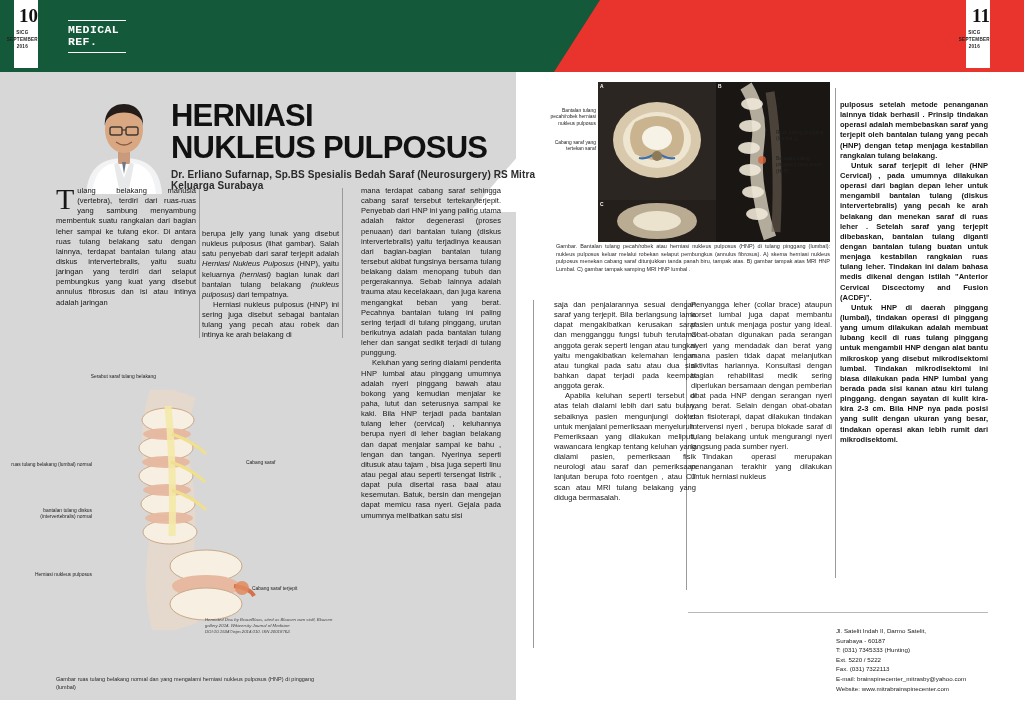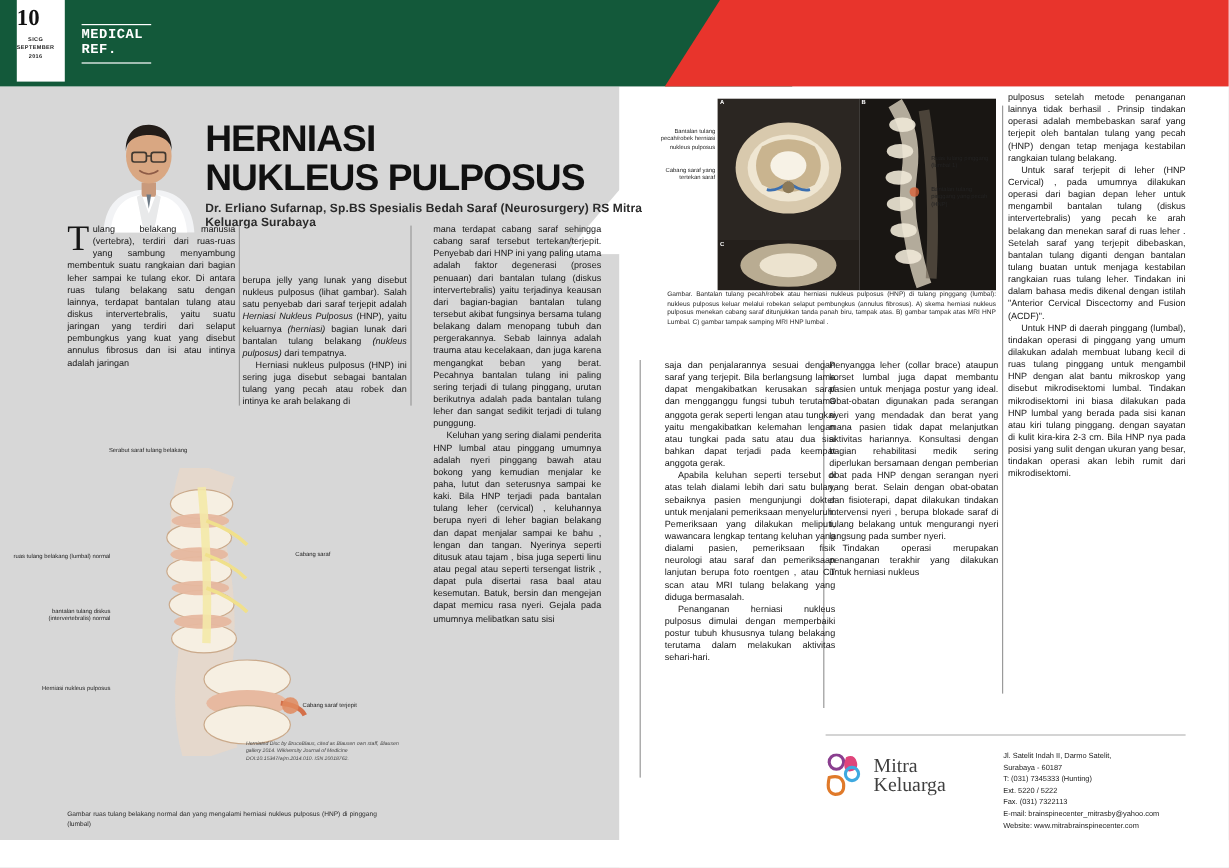--- a/index.html
+++ b/index.html
@@ -13,22 +13,22 @@
 
   
   .green-band{position:absolute;left:0;top:0;width:660px;height:72px;background:#13593a;}
   .green-band:after{content:"";position:absolute;right:-58px;top:0;width:0;height:0;
       border-top:72px solid #13593a;border-right:58px solid transparent;}
   .red-band{position:absolute;left:600px;top:0;width:424px;height:72px;background:#e8342c;}
   .red-band:before{content:"";position:absolute;left:-46px;top:0;width:0;height:0;
       border-bottom:72px solid #e8342c;border-left:46px solid transparent;}
 
   
-  .pagetab{position:absolute;top:0;background:#ffffff;width:40px;height:68px;
-      display:flex;flex-direction:column;align-items:flex-start;justify-content:flex-start;
+  .pagetab{position:absolute;top:0;background:#ffffff;width:24px;height:68px;
+      display:flex;flex-direction:column;align-items:flex-end;justify-content:flex-start;
       padding-top:6px;box-sizing:border-box;z-index:5;}
   .pagetab .num{font-family:"Liberation Serif", serif;font-size:19px;font-weight:700;line-height:1;color:#111;}
   .pagetab .meta{margin-top:4px;text-align:center;font-size:4.6px;line-height:1.55;
       letter-spacing:.3px;font-weight:700;color:#222;}
   .tab-left{left:14px;}
   .tab-right{left:966px;}
 
   .sect{position:absolute;left:68px;top:20px;color:#fff;z-index:6;}
   .sect .rule{width:58px;height:1.4px;background:#fff;}
   .sect .lbl{font-size:11.5px;font-weight:700;line-height:1.05;letter-spacing:.4px;margin:3px 0 3px;font-family:Liberation Mono, monospace;}
@@ -56,21 +56,21 @@
   .col .dropcap{float:left;font-size:30px;line-height:.82;font-weight:400;padding:1px 3px 0 0;
        font-family:"Liberation Serif", serif;}
   .it{font-style:italic;}
   .vrule{position:absolute;width:1px;background:#9a9a9a;}
 
   .c1{left:56px;top:186px;width:140px;}
   .c2{left:202px;top:186px;width:137px;margin-top:43px;}
   .c3{left:361px;top:186px;width:140px;}
   .c4{left:554px;top:300px;width:142px;}
   .c5{left:691px;top:300px;width:141px;}
-  .c6{left:840px;top:76px;width:148px;}
+  .c6{left:840px;top:100px;width:148px;font-weight:bold;}
 
   
   .fig{position:absolute;}
   .fig-top{left:540px;top:82px;width:290px;height:210px;}
   .fig-bottom{left:56px;top:390px;width:290px;height:270px;}
   .cap{position:absolute;font-size:5.5px;line-height:1.38;color:#2a2a2a;text-align:justify;}
   .cap-top{left:556px;top:243px;width:274px;}
   .cap-bottom{left:56px;top:676px;width:258px;}
   .credit{position:absolute;left:205px;top:617px;width:140px;font-size:4.3px;line-height:1.4;
       color:#444;font-style:italic;}
@@ -99,20 +99,28 @@
 
   <div class="pagetab tab-left">
     <div class="num">10</div>
     <div class="meta">
       <div>SICG</div>
       <div>SEPTEMBER</div>
       <div>2016</div>
     </div>
   </div>
 
+  <div class="pagetab tab-right">
+    <div class="num">11</div>
+    <div class="meta">
+      <div>SICG</div>
+      <div>SEPTEMBER</div>
+      <div>2016</div>
+    </div>
+  </div>
 
   <div class="sect">
     <div class="rule"></div>
     <div class="lbl">
       <div>MEDICAL</div>
       <div>REF.</div>
     </div>
     <div class="rule"></div>
   </div>
 
@@ -157,21 +165,20 @@
   </div>
 
   <div class="col c3">
     <p class="first">mana terdapat cabang saraf sehingga cabang saraf tersebut tertekan/terjepit. Penyebab dari HNP ini yang paling utama adalah faktor degenerasi (proses penuaan) dari bantalan tulang (diskus intervertebralis) yaitu terjadinya keausan dari bagian-bagian bantalan tulang tersebut akibat fungsinya bersama tulang belakang dalam menopang tubuh dan pergerakannya. Sebab lainnya adalah trauma atau kecelakaan, dan juga karena mengangkat beban yang berat. Pecahnya bantalan tulang ini paling sering terjadi di tulang pinggang, urutan berikutnya adalah pada bantalan tulang leher dan sangat sedikit terjadi di tulang punggung.</p>
     <p>Keluhan yang sering dialami penderita HNP lumbal atau pinggang umumnya adalah nyeri pinggang bawah atau bokong yang kemudian menjalar ke paha, lutut dan seterusnya sampai ke kaki. Bila HNP terjadi pada bantalan tulang  leher (cervical) , keluhannya berupa nyeri di leher bagian belakang dan dapat menjalar sampai ke bahu , lengan dan tangan. Nyerinya seperti ditusuk atau tajam , bisa juga seperti linu atau pegal atau seperti tersengat listrik , dapat pula disertai rasa baal atau kesemutan. Batuk, bersin dan mengejan dapat memicu rasa nyeri. Gejala pada umumnya melibatkan satu sisi</p>
   </div>
 
   <div class="col c4">
     <p class="first">saja dan penjalarannya sesuai dengan saraf yang terjepit. Bila berlangsung lama dapat mengakibatkan kerusakan saraf dan mengganggu fungsi tubuh terutama anggota gerak seperti lengan atau tungkai yaitu mengakibatkan kelemahan lengan atau tungkai pada satu atau dua sisi bahkan dapat terjadi pada keempat anggota gerak.</p>
     <p>Apabila keluhan seperti tersebut di atas telah dialami lebih dari satu bulan, sebaiknya pasien mengunjungi dokter untuk menjalani pemeriksaan menyeluruh. Pemeriksaan yang dilakukan meliputi, wawancara lengkap tentang keluhan yang dialami pasien, pemeriksaan fisik neurologi atau saraf dan pemeriksaan lanjutan berupa foto roentgen , atau CT scan atau MRI tulang belakang yang diduga  bermasalah.</p>
-    <p>Penanganan herniasi nukleus pulposus dimulai dengan memperbaiki postur tubuh khususnya tulang belakang terutama dalam melakukan aktivitas sehari-hari.</p>
   </div>
 
   <div class="col c5">
     <p class="first">Penyangga leher (collar brace) ataupun korset lumbal juga dapat membantu pasien untuk menjaga postur yang ideal. Obat-obatan digunakan pada serangan nyeri yang mendadak dan berat yang mana pasien tidak dapat melanjutkan aktivitas hariannya. Konsultasi dengan bagian rehabilitasi medik sering diperlukan bersamaan dengan pemberian obat pada HNP dengan serangan nyeri yang berat. Selain dengan obat-obatan dan fisioterapi, dapat dilakukan tindakan intervensi nyeri , berupa blokade saraf di tulang belakang  untuk mengurangi nyeri langsung pada sumber nyeri.</p>
     <p>Tindakan operasi merupakan penanganan terakhir yang dilakukan untuk herniasi nukleus</p>
   </div>
 
   <div class="col c6">
     <p class="first">pulposus setelah metode penanganan lainnya tidak berhasil . Prinsip tindakan operasi adalah membebaskan saraf yang terjepit oleh bantalan tulang yang pecah (HNP) dengan tetap menjaga kestabilan rangkaian tulang belakang.</p>
     <p>Untuk saraf terjepit di leher (HNP Cervical) , pada umumnya dilakukan operasi dari bagian depan leher untuk mengambil bantalan tulang (diskus intervertebralis) yang pecah ke arah belakang dan menekan saraf  di ruas leher . Setelah saraf yang terjepit dibebaskan, bantalan tulang diganti dengan bantalan tulang buatan untuk menjaga kestabilan rangkaian ruas tulang leher. Tindakan ini dalam bahasa medis dikenal dengan istilah "Anterior Cervical Discectomy and Fusion (ACDF)".</p>
@@ -247,32 +254,20 @@
     <div class="lab" style="left:-48px;top:72px;width:84px;text-align:right;">ruas tulang belakang (lumbal) normal</div>
     <div class="lab" style="left:-48px;top:118px;width:84px;text-align:right;">bantalan tulang diskus (intervertebralis) normal</div>
     <div class="lab" style="left:190px;top:70px;width:60px;">Cabang saraf</div>
     <div class="lab" style="left:-44px;top:182px;width:80px;text-align:right;">Herniasi nukleus pulposus</div>
     <div class="lab" style="left:196px;top:196px;width:58px;">Cabang saraf terjepit</div>
   </div>
   <div class="credit">Herniated Disc by BruceBlaus, cited as Blausen own staff, Blausen gallery 2014. Wikiversity Journal of Medicine DOI:10.15347/wjm.2014.010. ISN 20018762.</div>
   <div class="cap cap-bottom">Gambar ruas tulang belakang normal dan yang mengalami herniasi nukleus pulposus (HNP) di pinggang (lumbal)</div>
 
   <div class="divider"></div>
-  <div class="logo-wrap">
-    <svg width="34" height="36" viewBox="0 0 34 36">
-      <circle cx="9" cy="7" r="6" fill="none" stroke="#8a3f8f" stroke-width="2.6"></circle>
-      <path d="M17 3 q7 -3 9 4 q2 7 -6 8 q-7 -1 -3 -12 z" fill="#e0457b"></path>
-      <circle cx="22" cy="17" r="5.5" fill="none" stroke="#3fa9e0" stroke-width="2.6"></circle>
-      <path d="M3 20 q10 -3 12 5 q1 9 -7 9 q-8 -1 -5 -14 z" fill="none" stroke="#e07a2a" stroke-width="2.6"></path>
-    </svg>
-    <div>
-      <div class="logo-word">Mitra</div>
-      <div class="logo-word">Keluarga</div>
-    </div>
-  </div>
   <div class="contact">
     <div>Jl. Satelit Indah II, Darmo Satelit,</div>
     <div>Surabaya - 60187</div>
     <div>T: (031) 7345333 (Hunting)</div>
     <div>Ext. 5220 / 5222</div>
     <div>Fax. (031) 7322113</div>
     <div>E-mail: brainspinecenter_mitrasby@yahoo.com</div>
     <div>Website: www.mitrabrainspinecenter.com</div>
   </div>
 

